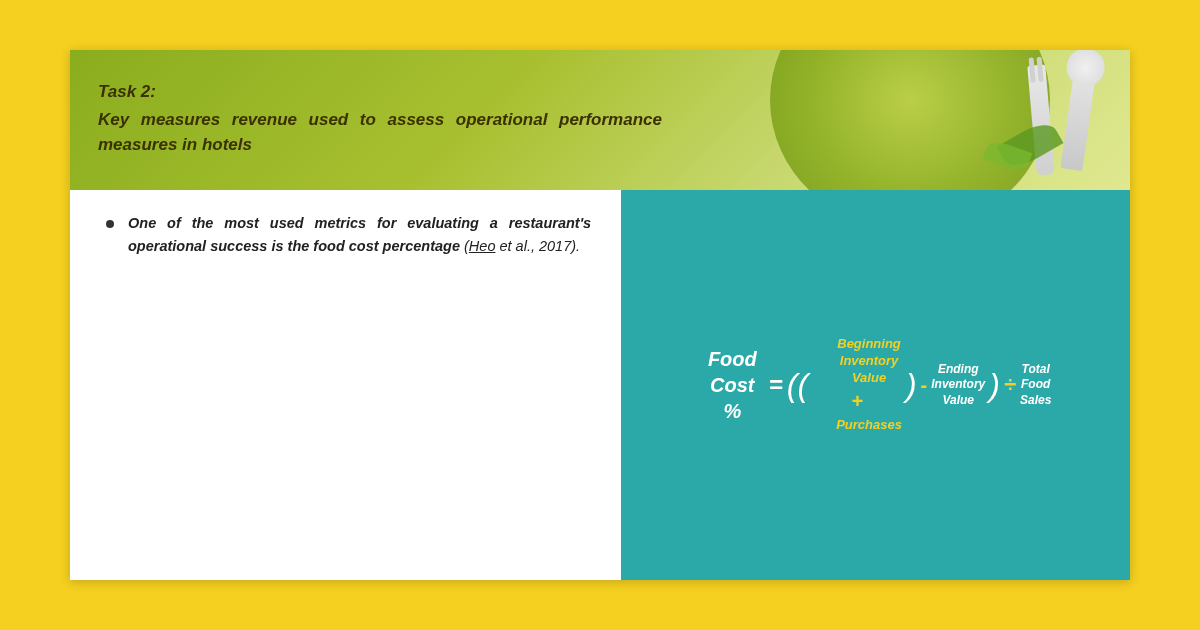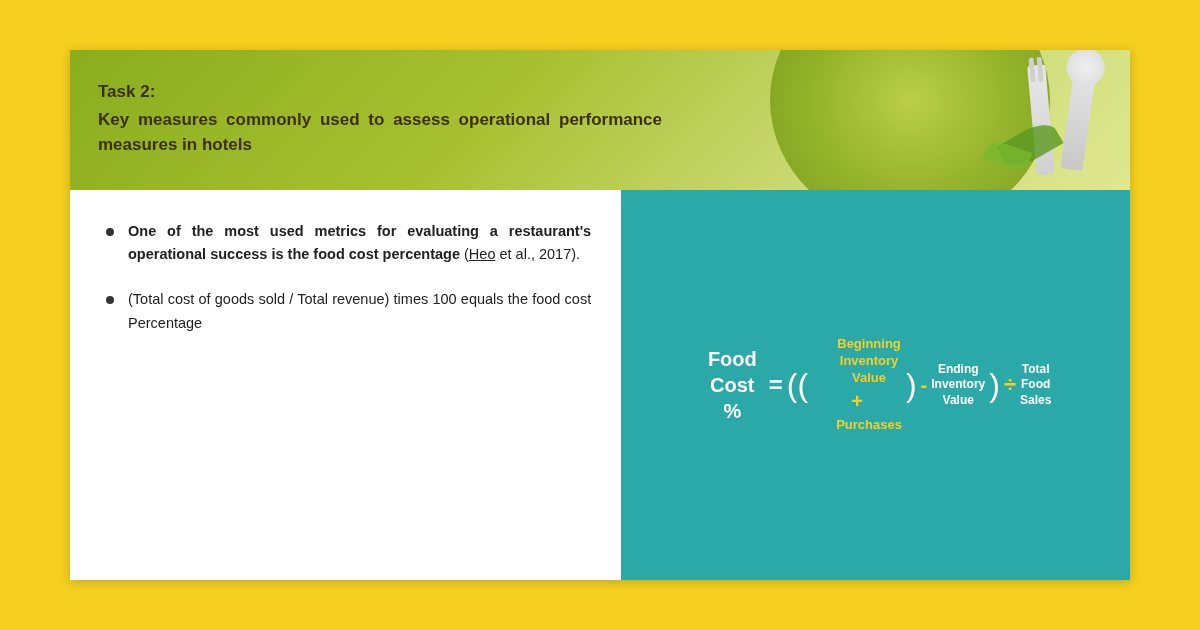--- a/index.html
+++ b/index.html
@@ -15,20 +15,21 @@
       font-family: Arial, sans-serif;
     }
 
     .slide {
       background: #f9a8d4;
       width: 1060px;
       height: 530px;
       position: relative;
       overflow: hidden;
       box-shadow: 0 2px 10px rgba(0,0,0,0.2);
+      font-style: italic;
     }
 
     
     .header {
       width: 100%;
       height: 140px;
       background: linear-gradient(135deg, #8aad1e 0%, #a8c030 40%, #c8d870 70%, #e0e890 100%);
       position: relative;
       display: flex;
       align-items: center;
@@ -163,21 +164,21 @@
     
     .content {
       display: flex;
       width: 100%;
       height: 390px;
       padding: 0;
     }
 
     .left-panel {
       width: 52%;
-      padding: 30px 30px 20px 36px;
+      padding: 22px 30px 20px 36px;
       background: #ffffff;
     }
 
     .bullet-list {
       list-style: none;
       padding: 0;
     }
 
     .bullet-item {
       display: flex;
@@ -295,21 +296,21 @@
     }
   </style>
 </head>
 <body>
 
 <div class="slide">
 
   <div class="header">
     <div class="header-text">
       <div class="header-task">Task 2:</div>
-      <div class="header-title">Key measures commonly used to assess operational performance measures in hotels</div>
+      <div class="header-title">Key measures revenue used to assess operational performance measures in hotels</div>
     </div>
     <div class="header-image">
       <div class="food-decoration">
         <div class="oval-green"></div>
         <div class="cutlery">
           <div class="fork-shape"></div>
           <div class="spoon-shape"></div>
           <div class="leaf"></div>
           <div class="leaf2"></div>
         </div>
@@ -320,24 +321,20 @@
   <div class="content">
 
     <div class="left-panel">
       <ul class="bullet-list">
         <li class="bullet-item">
           <div class="bullet-dot"></div>
           <div class="bullet-text">
             <strong>One of the most used metrics for evaluating a restaurant's operational success is the food cost percentage</strong> (<span class="underline-link">Heo</span> et al., 2017).
           </div>
         </li>
-        <li class="bullet-item">
-          <div class="bullet-dot"></div>
-          <div class="bullet-text">(Total cost of goods sold / Total revenue) times 100 equals the food cost Percentage</div>
-        </li>
       </ul>
     </div>
 
     <div class="right-panel">
       <div class="formula-container">
 
         <div class="formula-block">
           <div class="formula-label">Food<br>Cost<br>%</div>
         </div>
 

